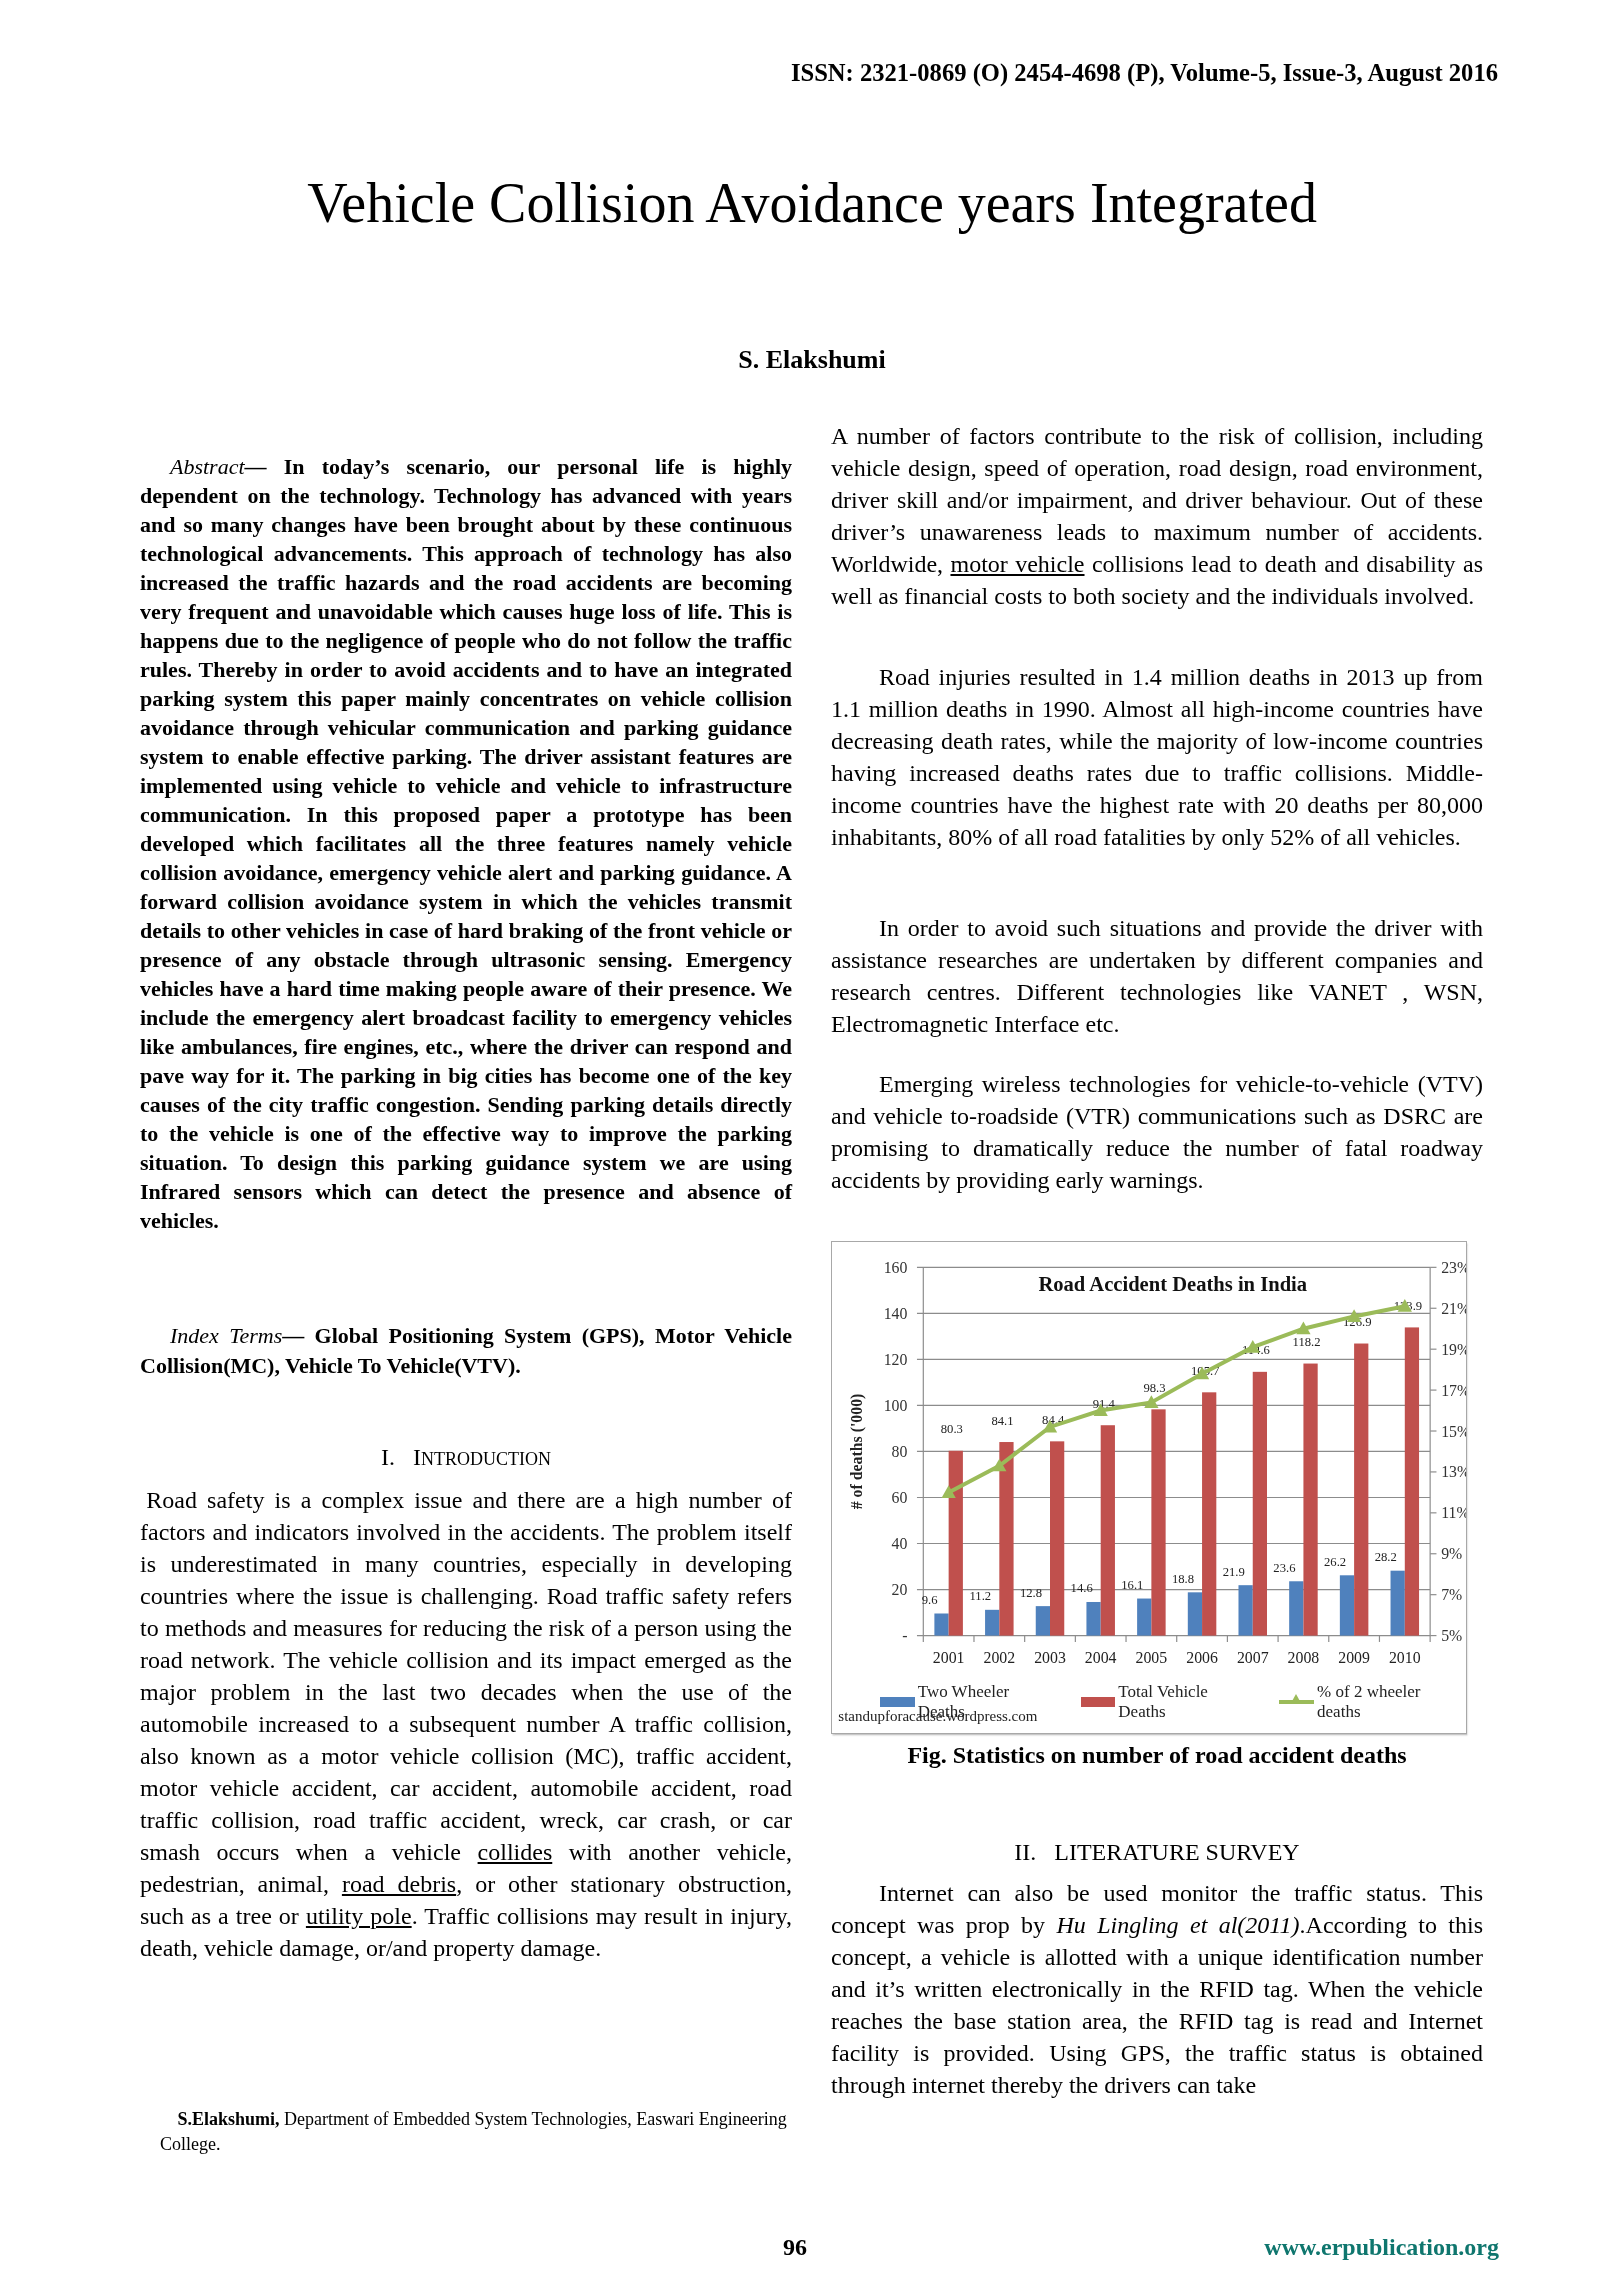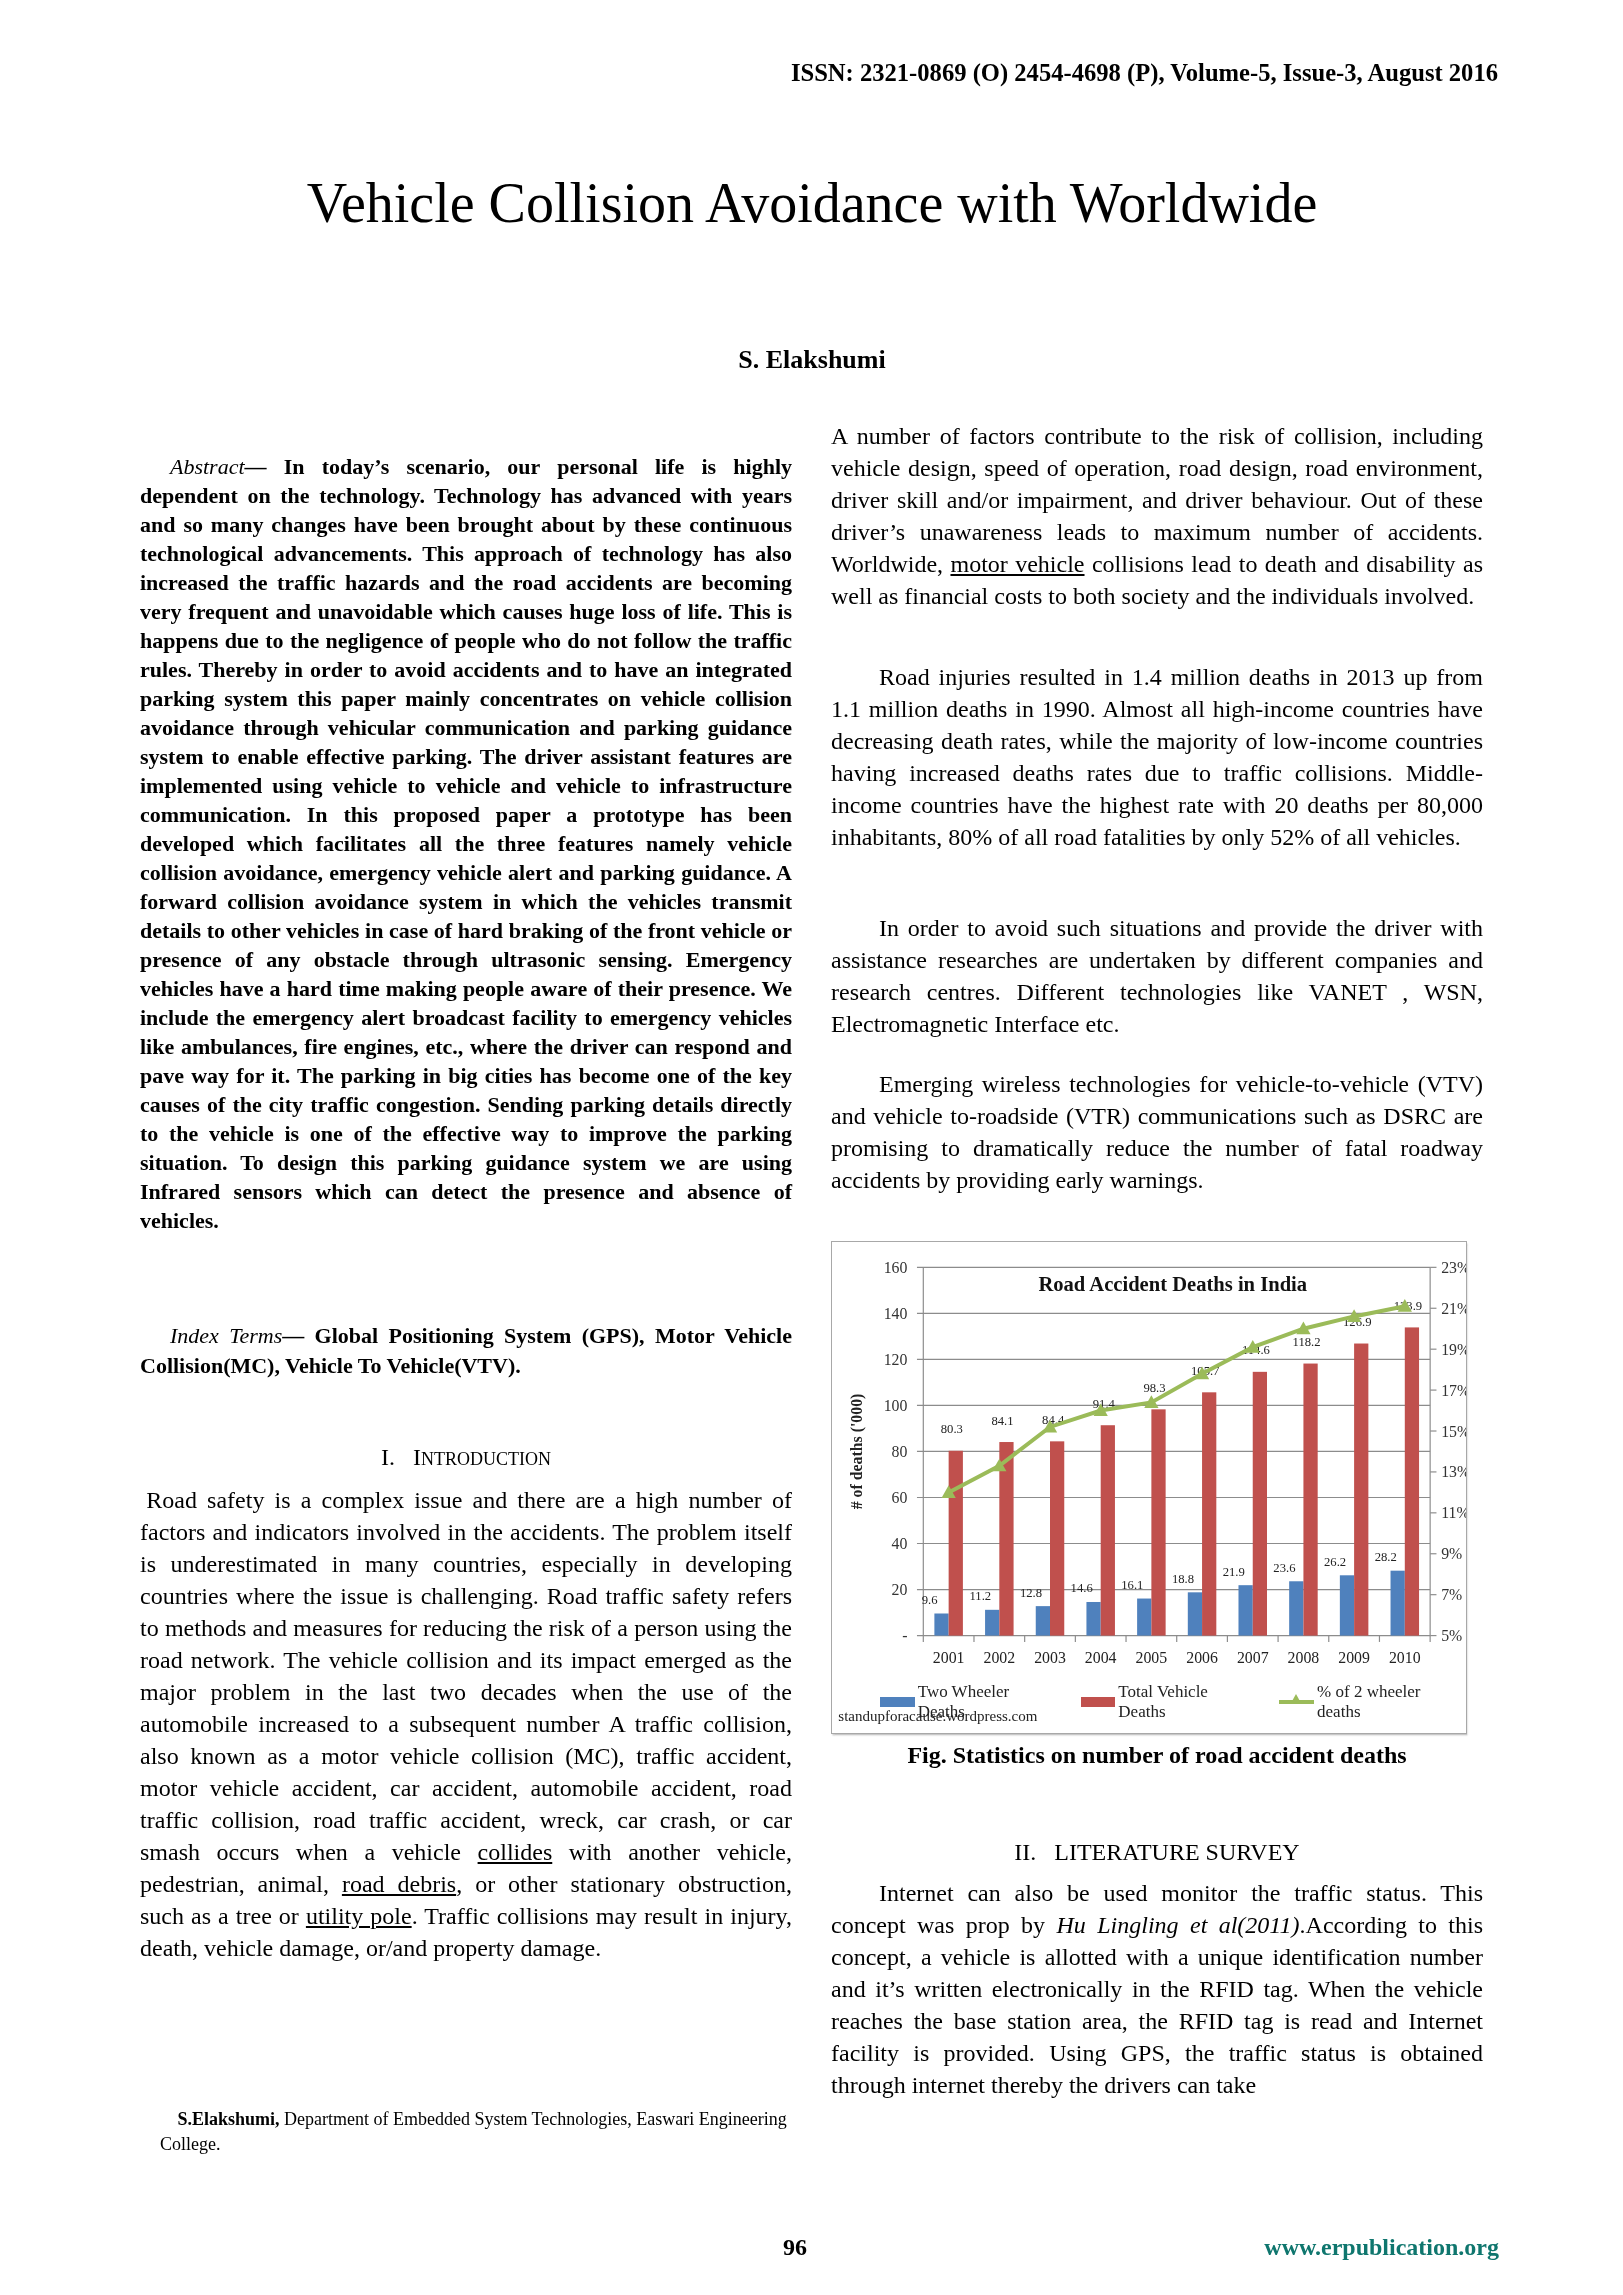--- a/index.html
+++ b/index.html
@@ -33,21 +33,21 @@
   .caption { left: 831px; top: 1742px; width: 652px; text-align: center; font-size: 24px; font-weight: bold; }
 </style>
 </head>
 <body>
 
 <div class="abs journal-header">
   <div>ISSN: 2321-0869 (O) 2454-4698 (P), Volume-5, Issue-3, August 2016</div>
 </div>
 
 <div class="abs title">
-  <div>Vehicle Collision Avoidance with Worldwide</div>
+  <div>Vehicle Collision Avoidance years Integrated</div>
 </div>
 <div class="abs author">S. Elakshumi</div>
 
 <div class="abs col col-left abstract"><i>Abstract</i><span>— </span><span>In today’s scenario, our personal life is highly dependent on the technology. Technology has advanced with years and so many changes have been brought about by these continuous technological advancements. This approach of technology has also increased the traffic hazards and the road accidents are becoming very frequent and unavoidable which causes huge loss of life. This is happens due to the negligence of people who do not follow the traffic rules. Thereby in order to avoid accidents and to have an integrated parking system this paper mainly concentrates on vehicle collision avoidance through vehicular communication and parking guidance system to enable effective parking. The driver assistant features are implemented using vehicle to vehicle and vehicle to infrastructure communication. In this proposed paper a prototype has been developed which facilitates all the three features namely vehicle collision avoidance, emergency vehicle alert and parking guidance. A forward collision avoidance system in which the vehicles transmit details to other vehicles in case of hard braking of the front vehicle or presence of any obstacle through ultrasonic sensing. Emergency vehicles have a hard time making people aware of their presence. We include the emergency alert broadcast facility to emergency vehicles like ambulances, fire engines, etc., where the driver can respond and pave way for it. The parking in big cities has become one of the key causes of the city traffic congestion. Sending parking details directly to the vehicle is one of the effective way to improve the parking situation. To design this parking guidance system we are using Infrared sensors which can detect the presence and absence of vehicles.</span></div>
 
 <div class="abs col col-left index-terms"><i>Index Terms</i><span>— </span><span>Global Positioning System (GPS), Motor Vehicle Collision(MC), Vehicle To Vehicle(VTV).</span></div>
 
 <div class="abs col col-left sec-heading" style="top:1441px;"><span>I.</span>&nbsp;&nbsp;&nbsp;<span>I</span><span class="sc">NTRODUCTION</span></div>
 
 <div class="abs col col-left body-text" style="top:1484px; text-indent:6.3px;"><span>Road safety is a complex issue and there are a high number of factors and indicators involved in the accidents. The problem itself is underestimated in many countries, especially in developing countries where the issue is challenging. Road traffic safety refers to methods and measures for reducing the risk of a person using the road network. The vehicle collision and its impact emerged as the major problem in the last two decades when the use of the automobile increased to a subsequent number A traffic collision, also known as a motor vehicle collision (MC), traffic accident, motor vehicle accident, car accident, automobile accident, road traffic collision, road traffic accident, wreck, car crash, or car smash occurs when a vehicle </span><span class="u">collides</span><span> with another vehicle, pedestrian, animal, </span><span class="u">road debris</span><span>, or other stationary obstruction, such as a tree or </span><span class="u">utility pole</span><span>. Traffic collisions may result in injury, death, vehicle damage, or/and property damage.</span></div>

